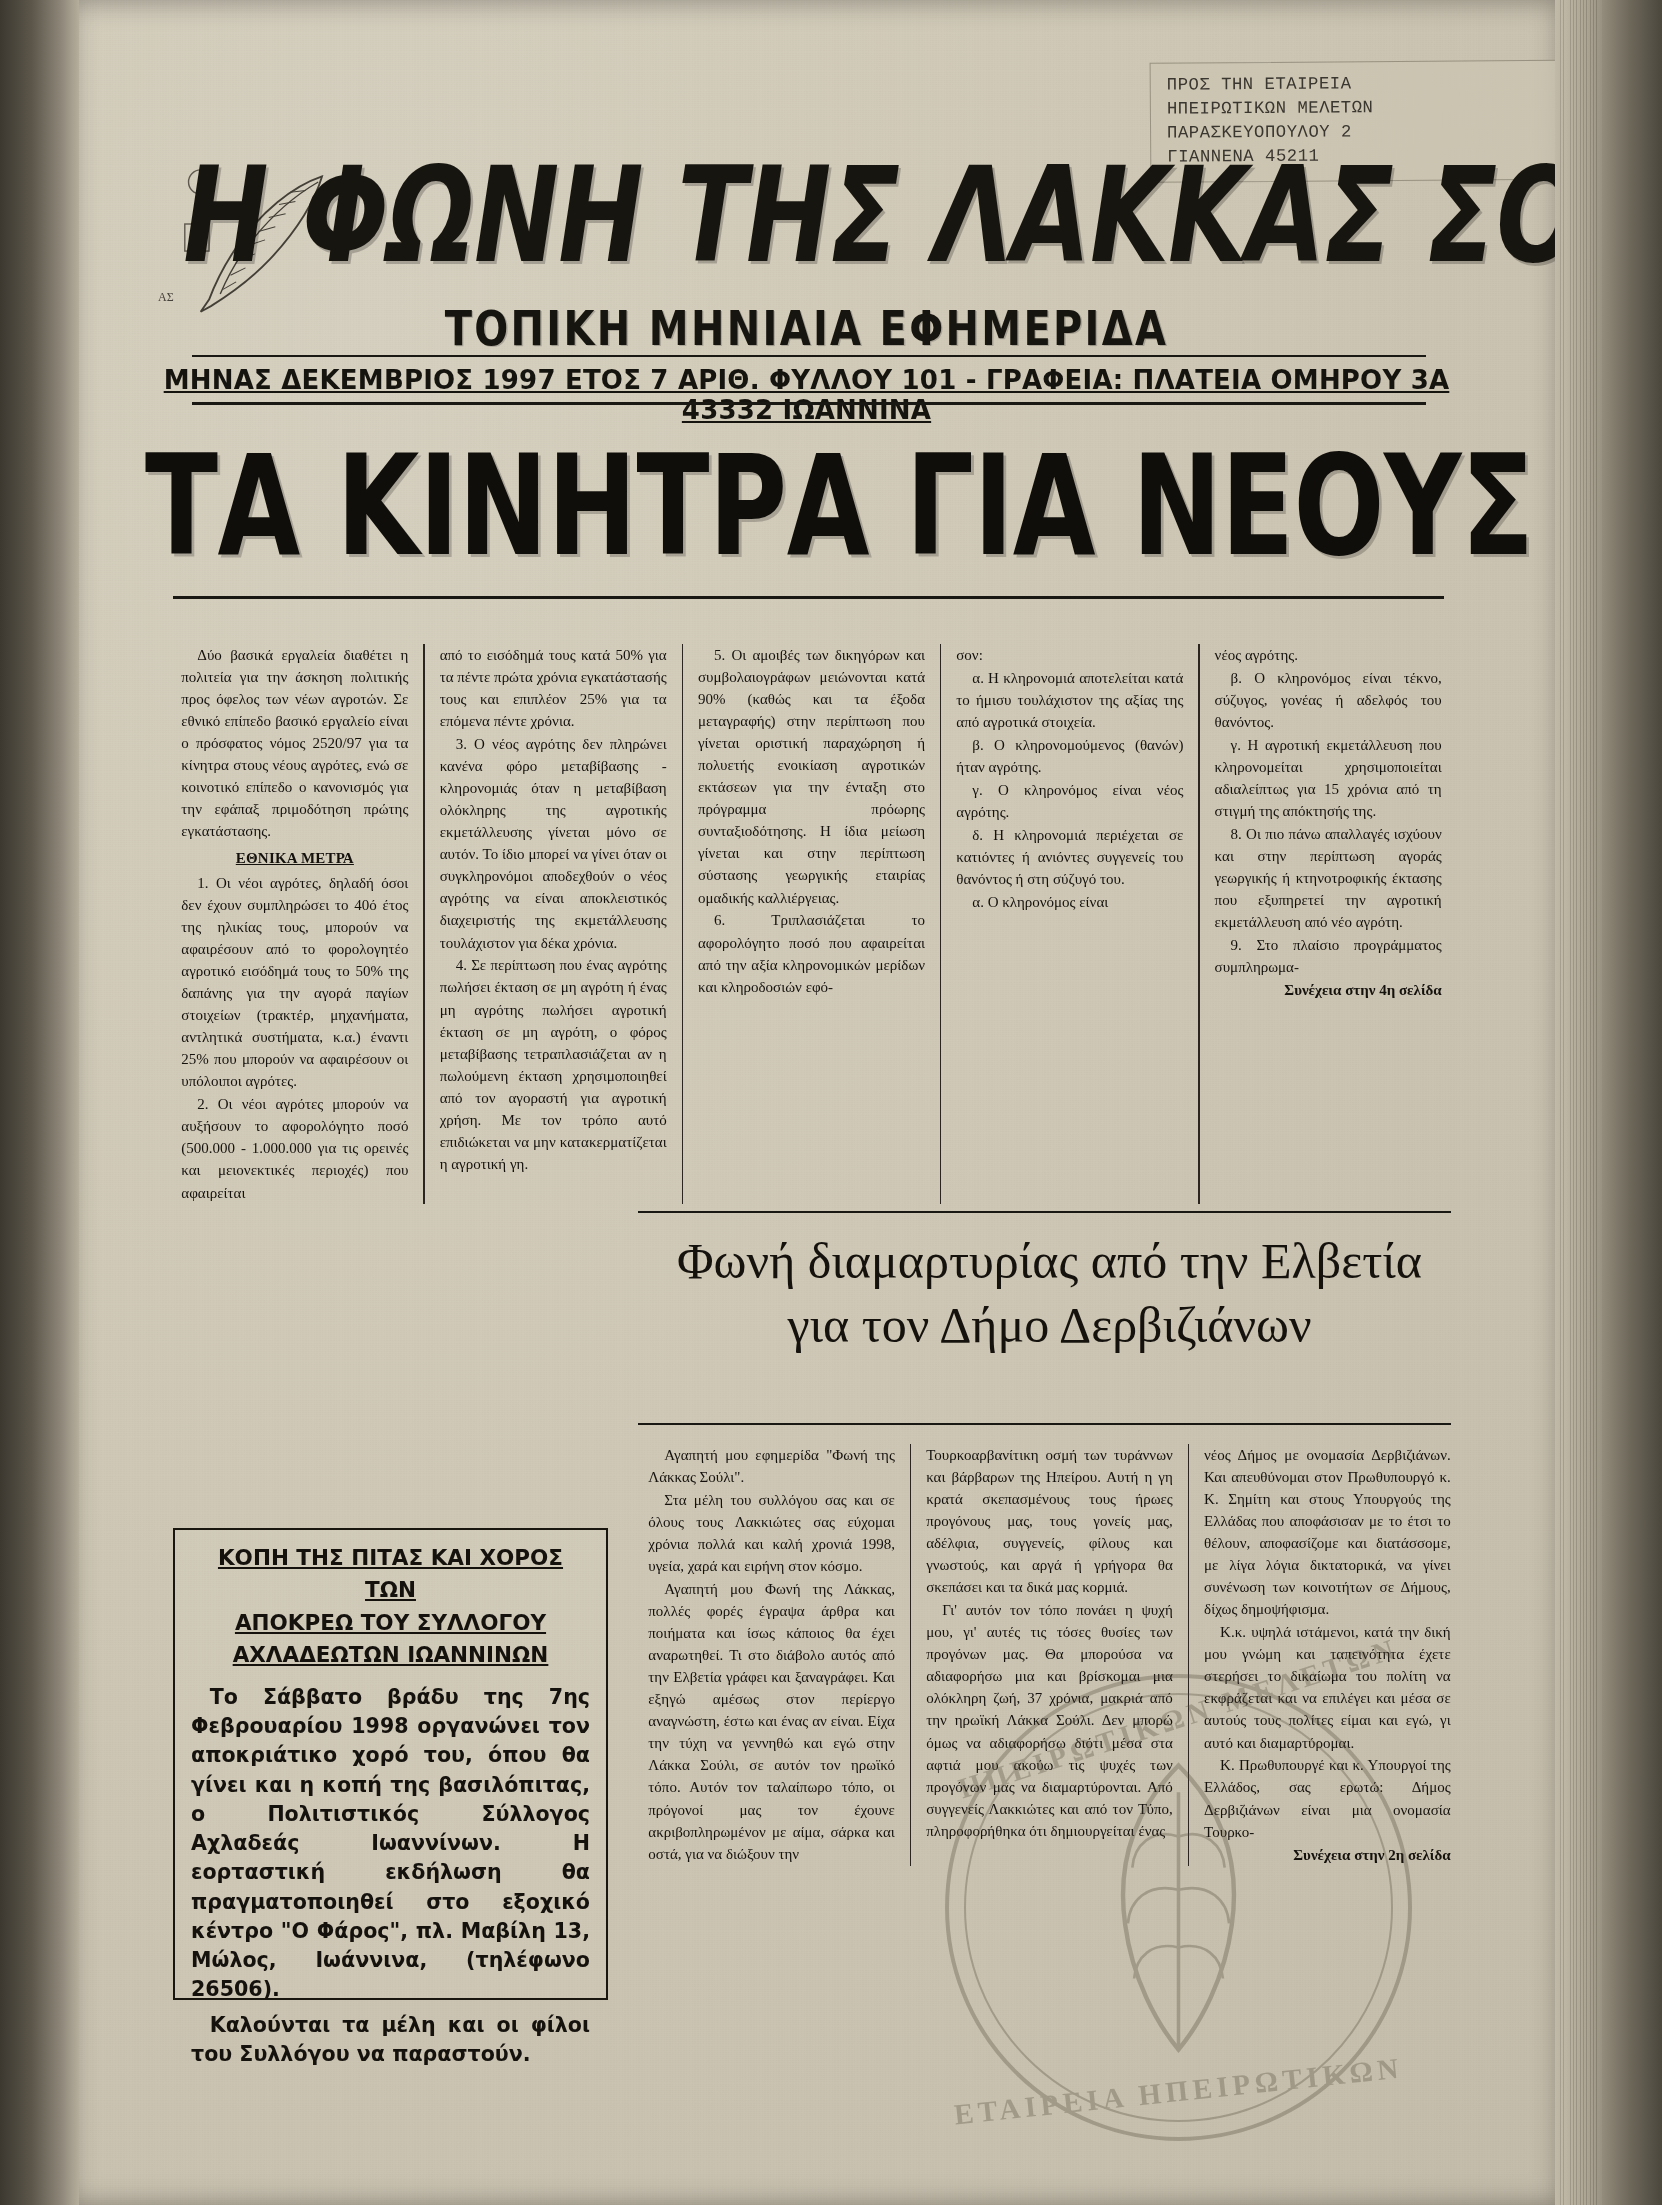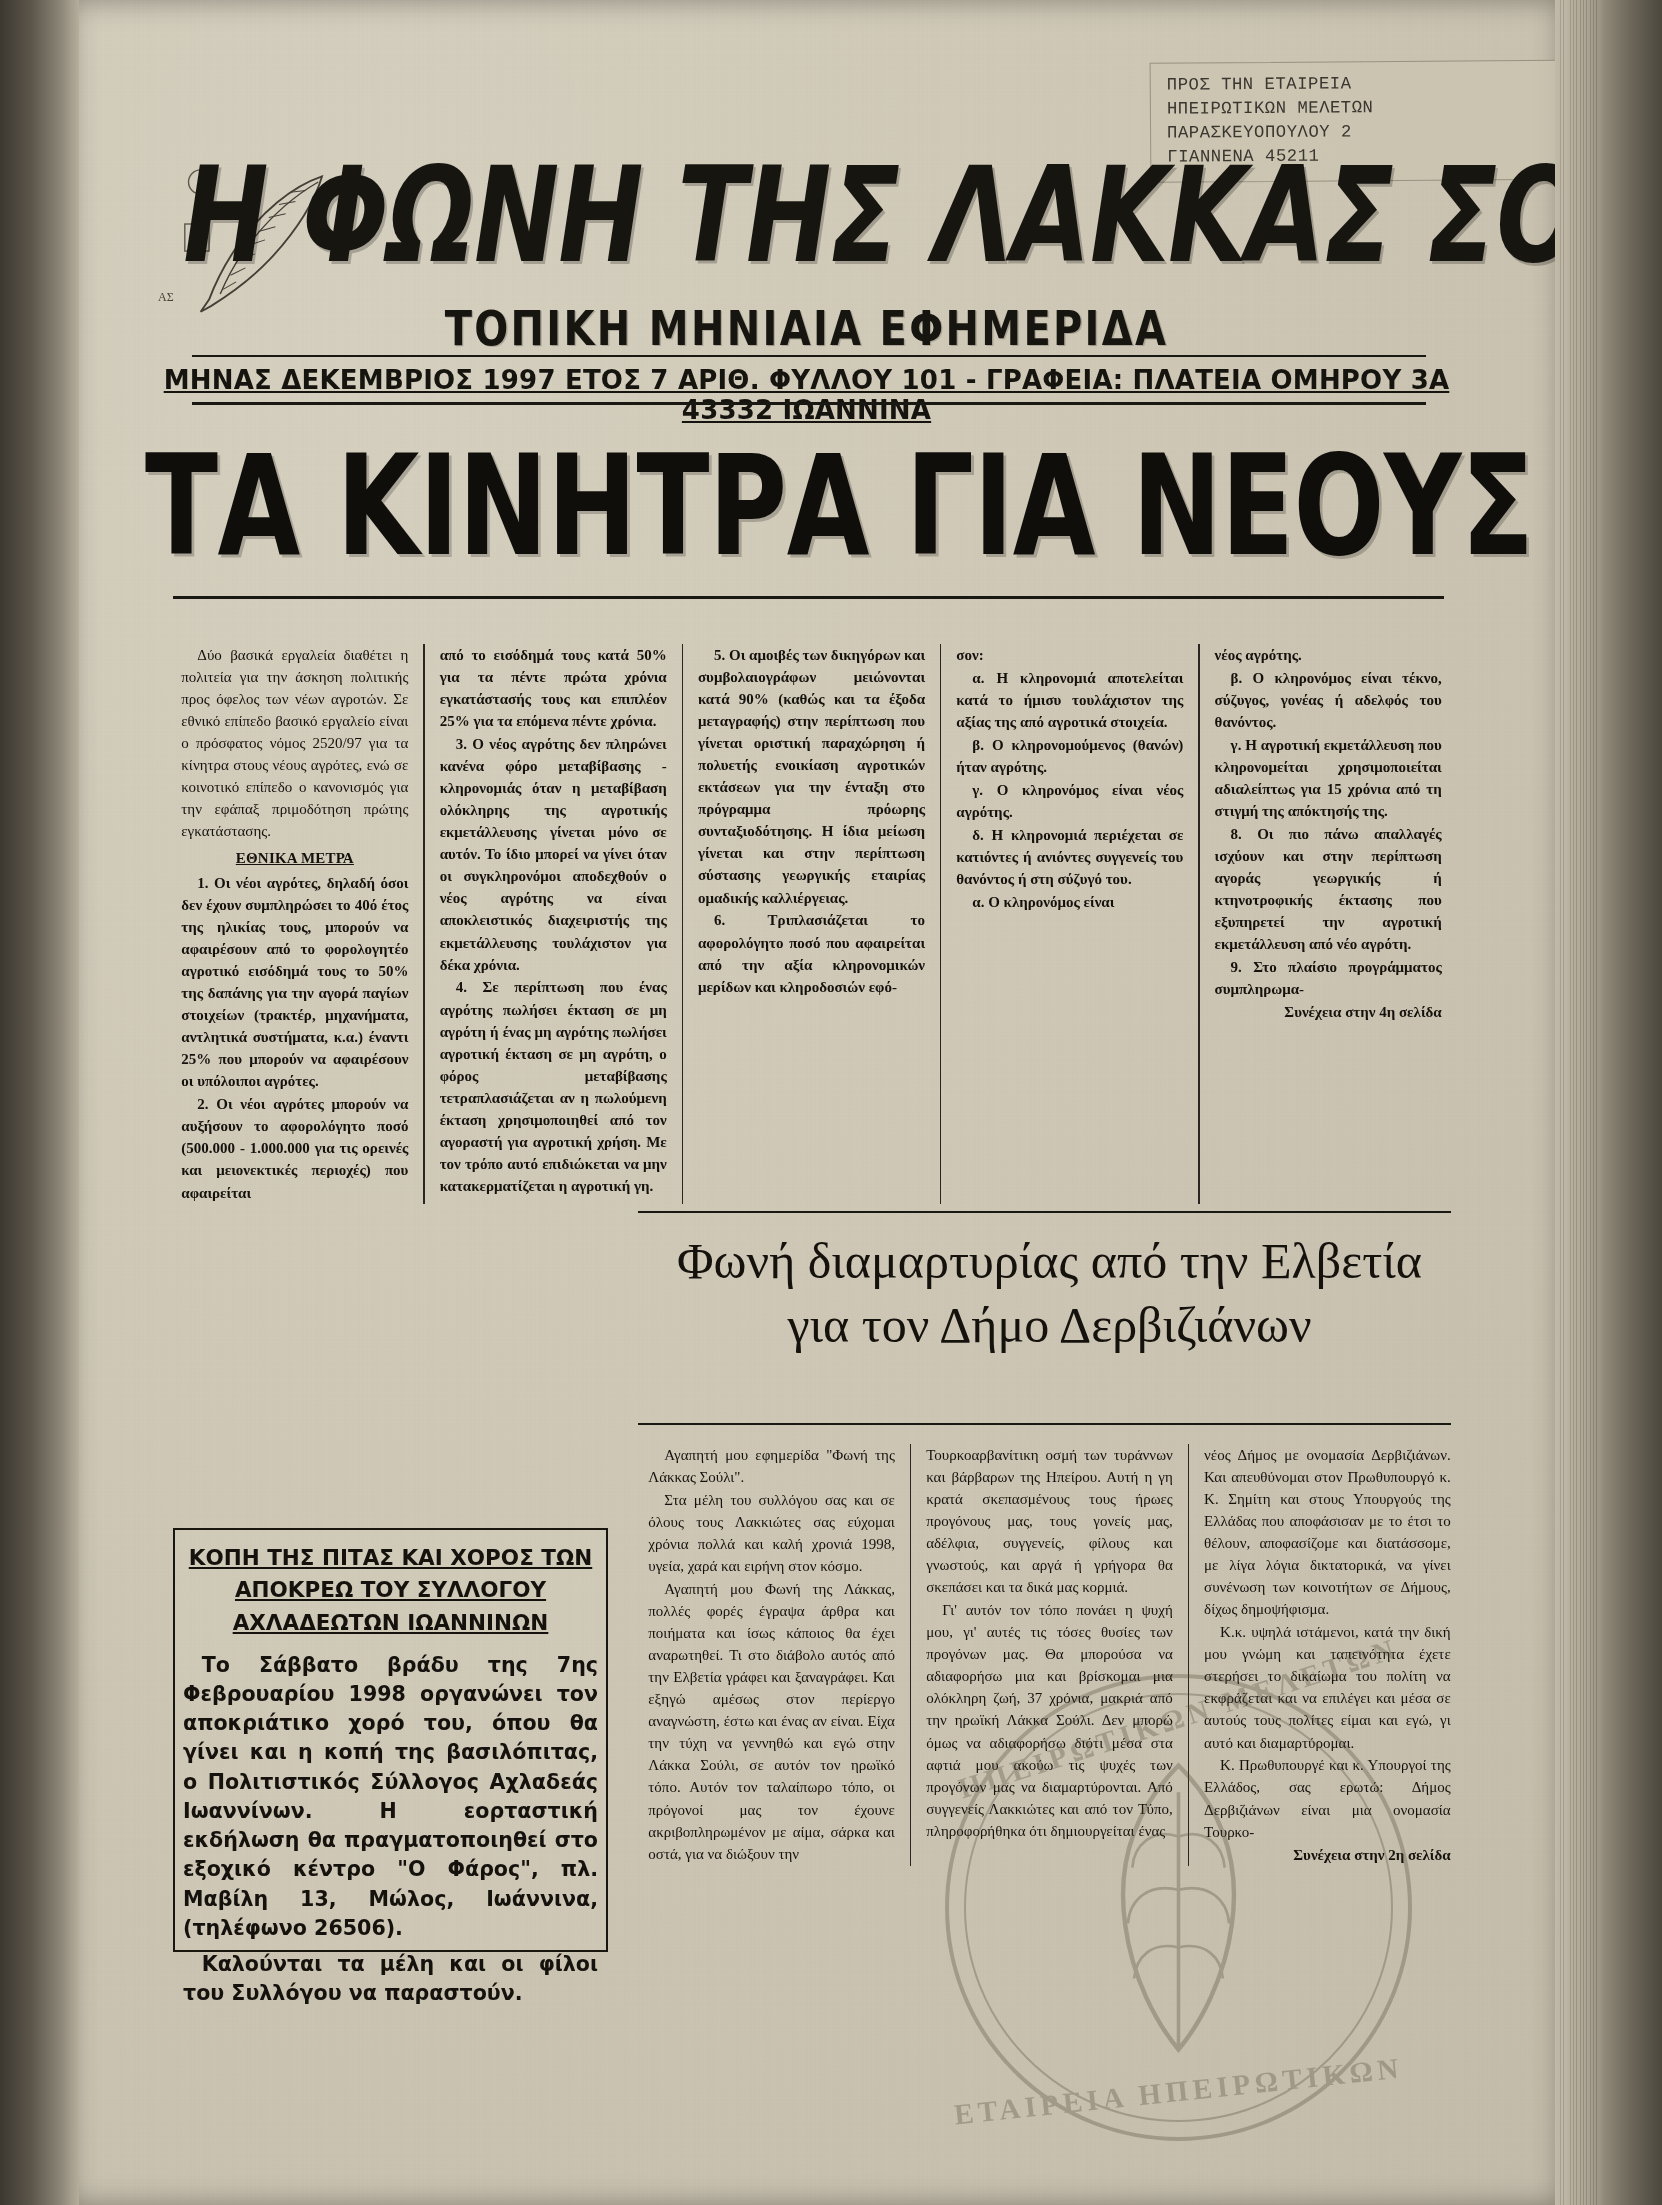--- a/index.html
+++ b/index.html
@@ -166,21 +166,21 @@
     width: 248px;
     padding: 0 10.3px;
     font-size: 15px;
     line-height: 1.47;
     text-align: justify;
     font-family: "Liberation Serif", serif;
     color: #15120e;
   }
   .col p { margin: 0 0 0.9px 0; text-indent: 16px; }
   .col p.noind { text-indent: 0; }
-  .b { font-weight: bold; }
+  .b { font-weight: normal; }
   .col .sechead {
     font-weight: bold;
     text-decoration: underline;
     text-align: center;
     text-indent: 0;
     margin: 4.7px 0 2.8px 0;
     letter-spacing: 0.2px;
   }
   .vrule {
     width: 1.4px;
@@ -214,24 +214,24 @@
     height: 2.3px;
     background: #1a1813;
   }
 
   
   .box {
     position: absolute;
     left: 28px;
     top: 1500px;
     width: 435px;
-    height: 424px;
+    height: 472px;
     border: 2.3px solid #18160f;
     background: rgba(255,255,255,0.06);
-    padding: 12px 8px;
+    padding: 12px 16px;
     box-sizing: border-box;
   }
   .box-title {
     font-family: "DejaVu Sans", sans-serif;
     font-weight: bold;
     font-size: 21.5px;
     text-align: center;
     line-height: 1.5;
     text-decoration: underline;
     color: #15120e;

